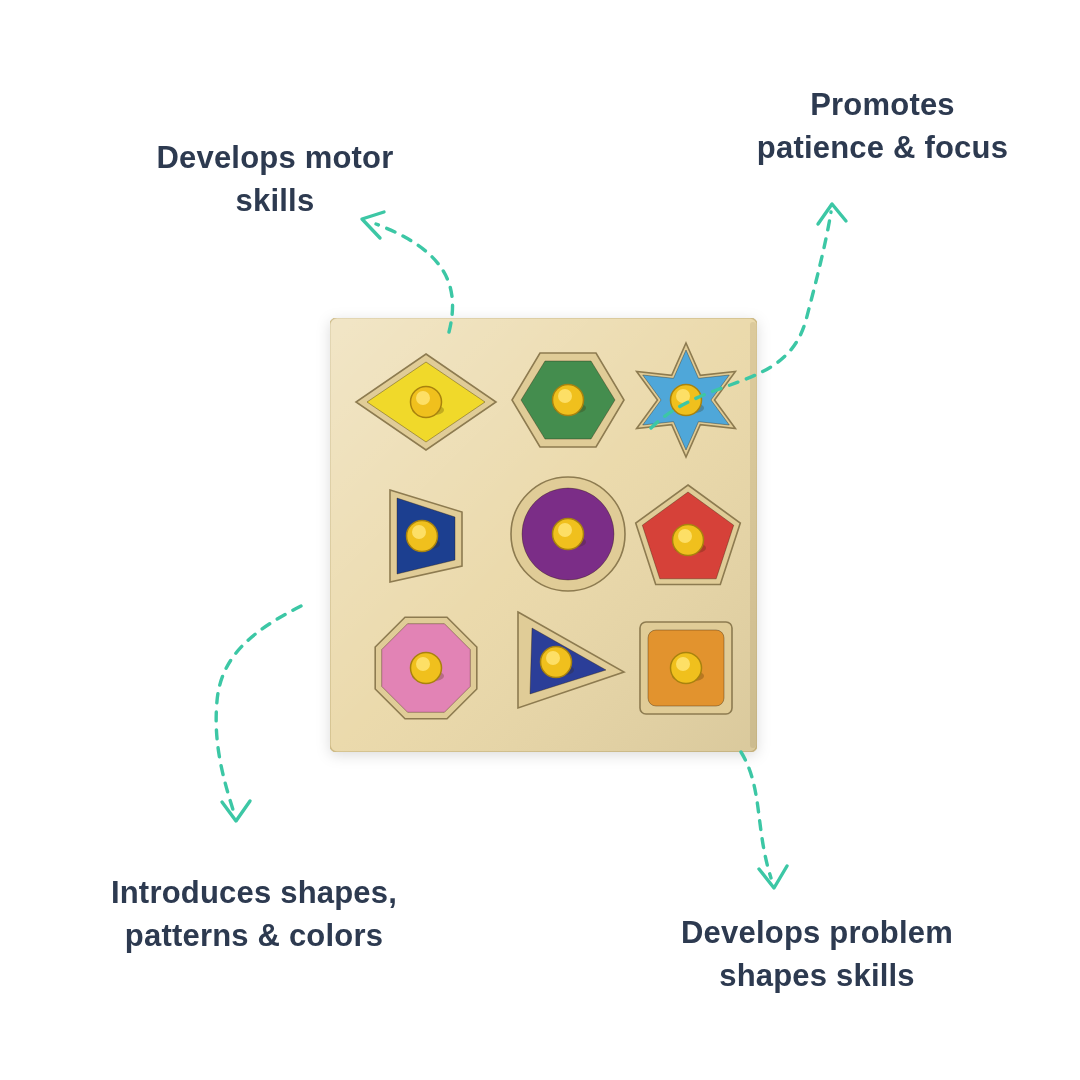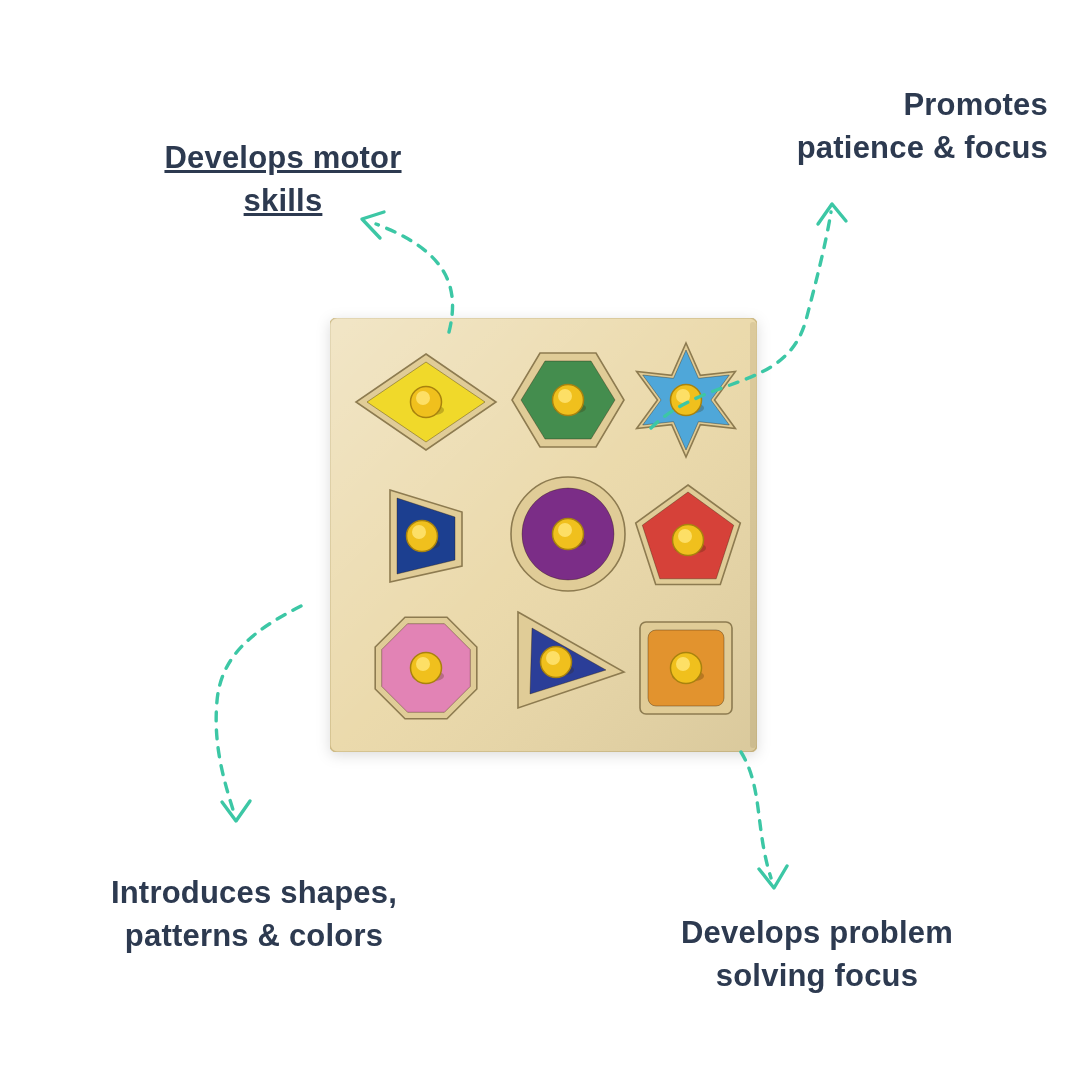--- a/index.html
+++ b/index.html
@@ -152,23 +152,23 @@
       <path d="M 301 606 C 254 630 221 655 217 701 C 213 745 224 781 234 813" stroke-dasharray="9 9"></path>
       <polyline points="222,802 236,821 250,801"></polyline>
     </g>
     <g>
       <path d="M 741 752 C 763 788 755 828 771 878" stroke-dasharray="9 9"></path>
       <polyline points="759,869 774,888 787,866"></polyline>
     </g>
   </g>
 </svg>
 
-<div class="label" style="left:98px; top:137px; width:370px;text-decoration:underline;">Develops motor
+<div class="label" style="left:90px; top:137px; width:370px;">Develops motor
 skills</div>
 
-<div class="label" style="left:673px; top:84px; width:375px;text-align:right;">Promotes
+<div class="label" style="left:695px; top:84px; width:375px;">Promotes
 patience &amp; focus</div>
 
 <div class="label" style="left:69px; top:872px; width:370px;">Introduces shapes,
 patterns &amp; colors</div>
 
 <div class="label" style="left:632px; top:912px; width:370px;">Develops problem
-solving focus</div>
+shapes skills</div>
 
 </body></html>

